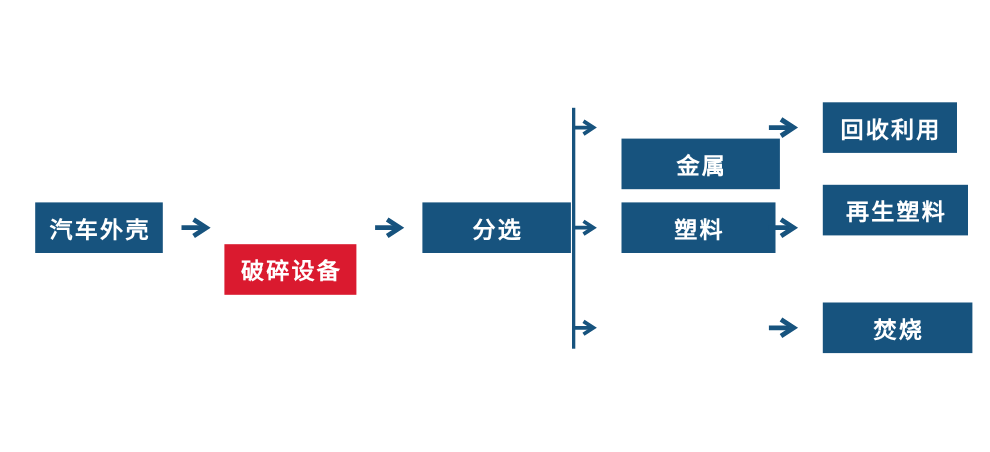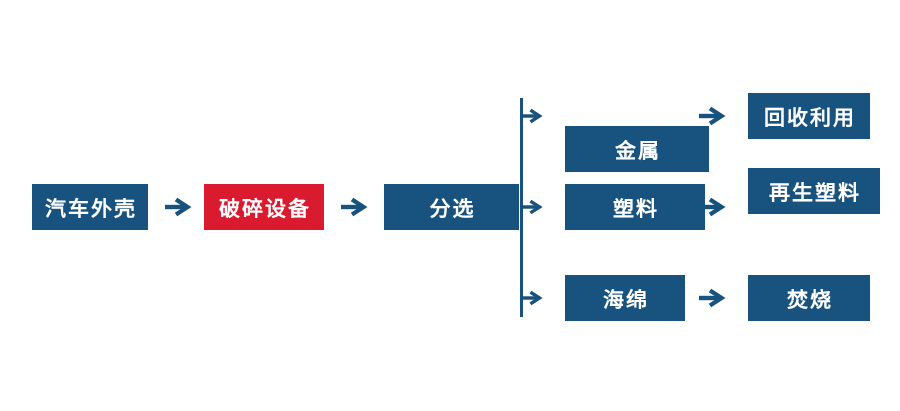--- a/index.html
+++ b/index.html
@@ -23,21 +23,21 @@
     display:flex;align-items:center;justify-content:center;
     color:var(--text-white);
     font-size:21px;
     font-weight:bold;
     letter-spacing:2px;
     text-indent:2px; 
     box-sizing:border-box;
     user-select:none;
   }
   .node.blue{background:var(--node-blue);}
-  .node.red{background:var(--node-red);}
+  .node.red{background:var(--node-red);margin-top:38px;}
   .arrow{position:absolute;display:block;}
   .arrow path{
     stroke:var(--arrow-blue);
     stroke-width:4.4;
     fill:none;
     stroke-linejoin:miter;
     stroke-linecap:butt;
   }
   .vline{
     position:absolute;
@@ -102,24 +102,21 @@
       <path d="M12 2.5 L23.5 10 L12 17.5"></path>
   </svg>
   <div class="node blue" style="left:748px;top:168px;width:132px;">
     <span class="node-label">再生塑料</span>
   </div>
 
   <svg class="arrow" style="left:521px;top:290px" width="22" height="16" viewBox="0 0 28 20">
     <path d="M1 10 H20"></path>
       <path d="M12 2.5 L23.5 10 L12 17.5"></path>
   </svg>
-  <div class="node blue" style="left:565px;top:275px;width:120px;">
-    <span class="node-label">海绵</span>
-  </div>
   <svg class="arrow" style="left:698px;top:288px" width="28" height="20" viewBox="0 0 28 20">
     <path d="M1 10 H20"></path>
       <path d="M12 2.5 L23.5 10 L12 17.5"></path>
   </svg>
-  <div class="node blue" style="left:748px;top:275px;width:122px;">
+  <div class="node blue" style="left:748px;top:275px;width:136px;">
     <span class="node-label">焚烧</span>
   </div>
 
 </div>
 
 </body></html>

